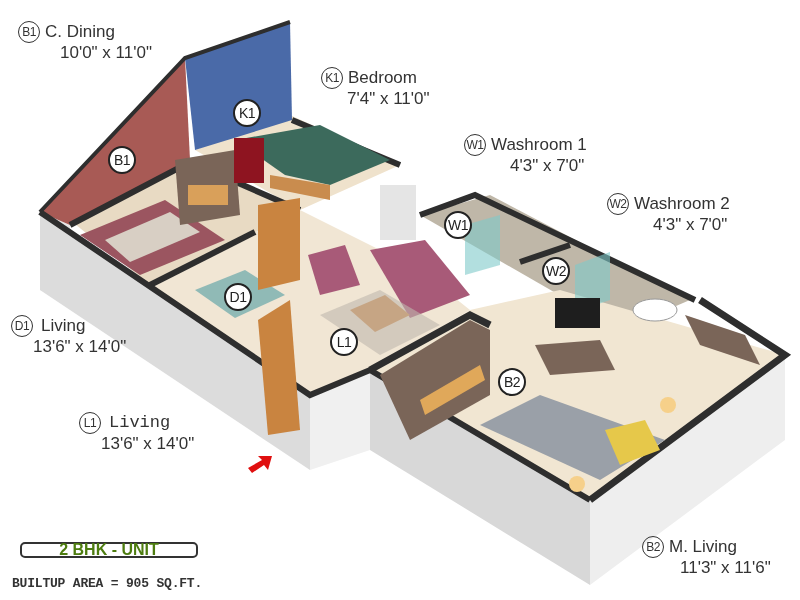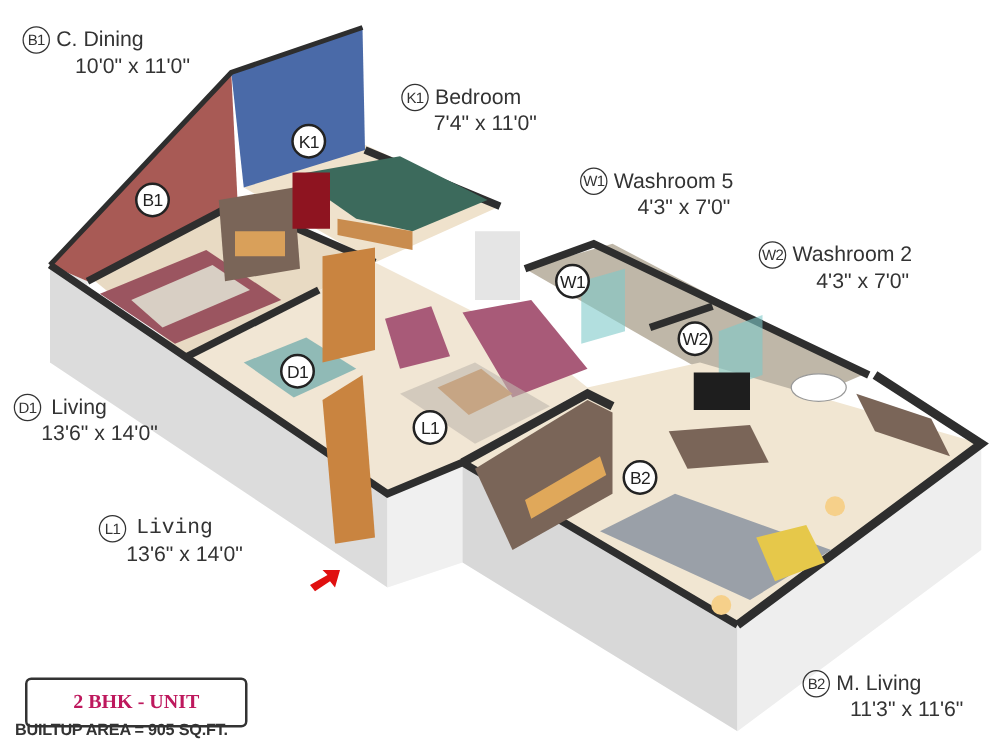--- a/index.html
+++ b/index.html
@@ -3,22 +3,22 @@
 <meta charset="utf-8">
 <style>
   html,body{margin:0;padding:0;background:#ffffff;}
   body{width:800px;height:600px;position:relative;overflow:hidden;font-family:"Liberation Sans",sans-serif;color:#333333;}
   .plan{position:absolute;left:0;top:0;width:800px;height:600px;}
   .label{position:absolute;font-size:17px;line-height:20px;color:#333;}
   .label .row1{display:flex;align-items:center;gap:5px;}
   .label .dims{display:block;}
   .badge{display:inline-flex;align-items:center;justify-content:center;width:22px;height:22px;border:1.6px solid #333;border-radius:50%;font-size:12px;box-sizing:border-box;letter-spacing:-0.5px;}
   .marker{position:absolute;display:flex;align-items:center;justify-content:center;width:28px;height:28px;border:2px solid #222;border-radius:50%;background:#ffffff;font-size:14px;color:#222;box-sizing:border-box;letter-spacing:-0.5px;}
-  .unit-box{position:absolute;left:20px;top:542px;width:178px;height:40px;border:2.5px solid #333;border-radius:5px;box-sizing:border-box;display:flex;align-items:center;justify-content:center;font-weight:bold;font-size:16px;color:#be185d;font-family:Liberation Serif, serif;}
-  .area{position:absolute;left:12px;top:576px;font-weight:bold;font-size:13px;color:#333;letter-spacing:-0.2px;}
+  .unit-box{position:absolute;left:20px;top:542px;width:178px;height:16px;border:2.5px solid #333;border-radius:5px;box-sizing:border-box;display:flex;align-items:center;justify-content:center;font-weight:bold;font-size:16px;color:#4d7c0f;}
+  .area{position:absolute;left:12px;top:576px;font-weight:bold;font-size:13px;color:#333;letter-spacing:-0.2px;font-family:Liberation Mono, monospace;}
 </style>
 </head>
 <body>
 
 <svg class="plan" viewBox="0 0 800 600" xmlns="http://www.w3.org/2000/svg">
 
   <polygon points="40,212 70,225 70,300 40,290" fill="#e6e6e6"></polygon>
   <polygon points="40,212 310,395 310,470 40,290" fill="#dcdcdc"></polygon>
   <polygon points="310,395 370,370 370,450 310,470" fill="#f0f0f0"></polygon>
   <polygon points="370,370 590,500 590,585 370,450" fill="#d8d8d8"></polygon>
@@ -101,21 +101,21 @@
   <div class="row1">
       <span class="badge">K1</span>
       <span>Bedroom</span>
     </div>
   <span class="dims" style="padding-left:26px;">7'4" x 11'0"</span>
 </div>
 
 <div class="label" style="left:464px;top:134px;">
   <div class="row1">
       <span class="badge">W1</span>
-      <span>Washroom 5</span>
+      <span>Washroom 1</span>
     </div>
   <span class="dims" style="padding-left:46px;">4'3" x 7'0"</span>
 </div>
 
 <div class="label" style="left:607px;top:193px;">
   <div class="row1">
       <span class="badge">W2</span>
       <span>Washroom 2</span>
     </div>
   <span class="dims" style="padding-left:46px;">4'3" x 7'0"</span>

